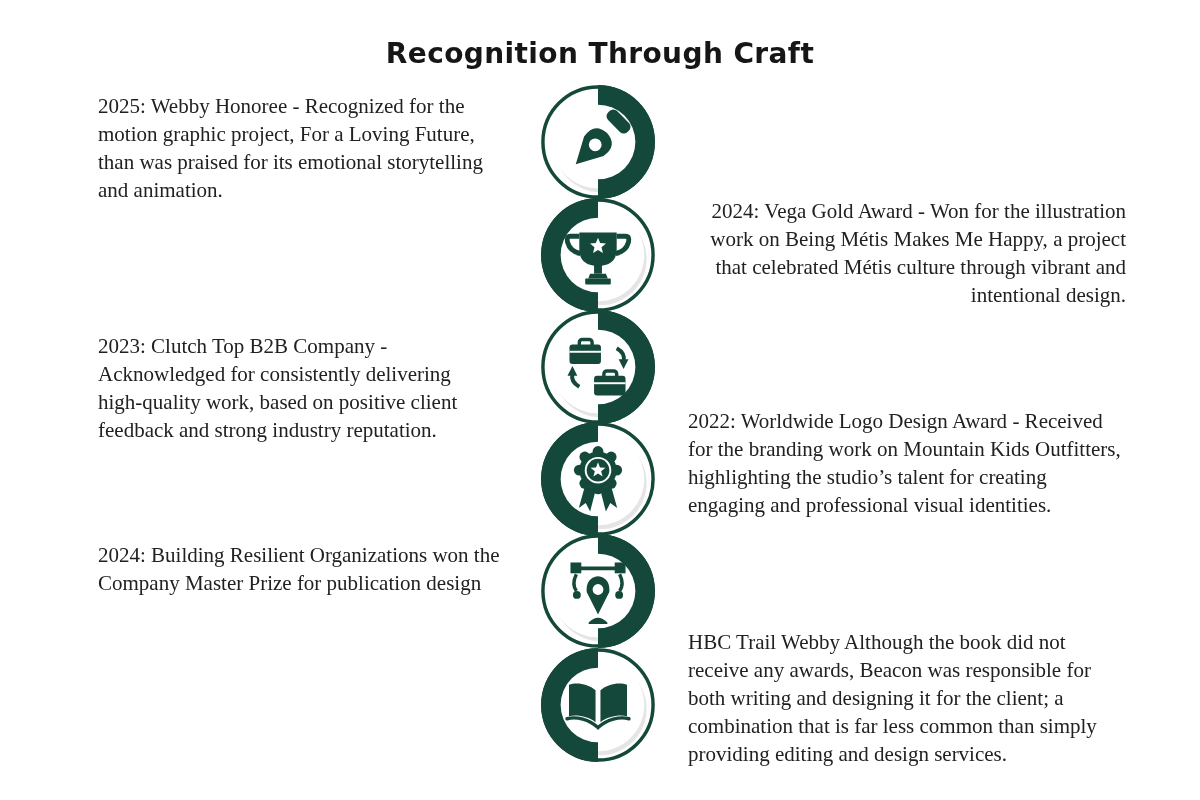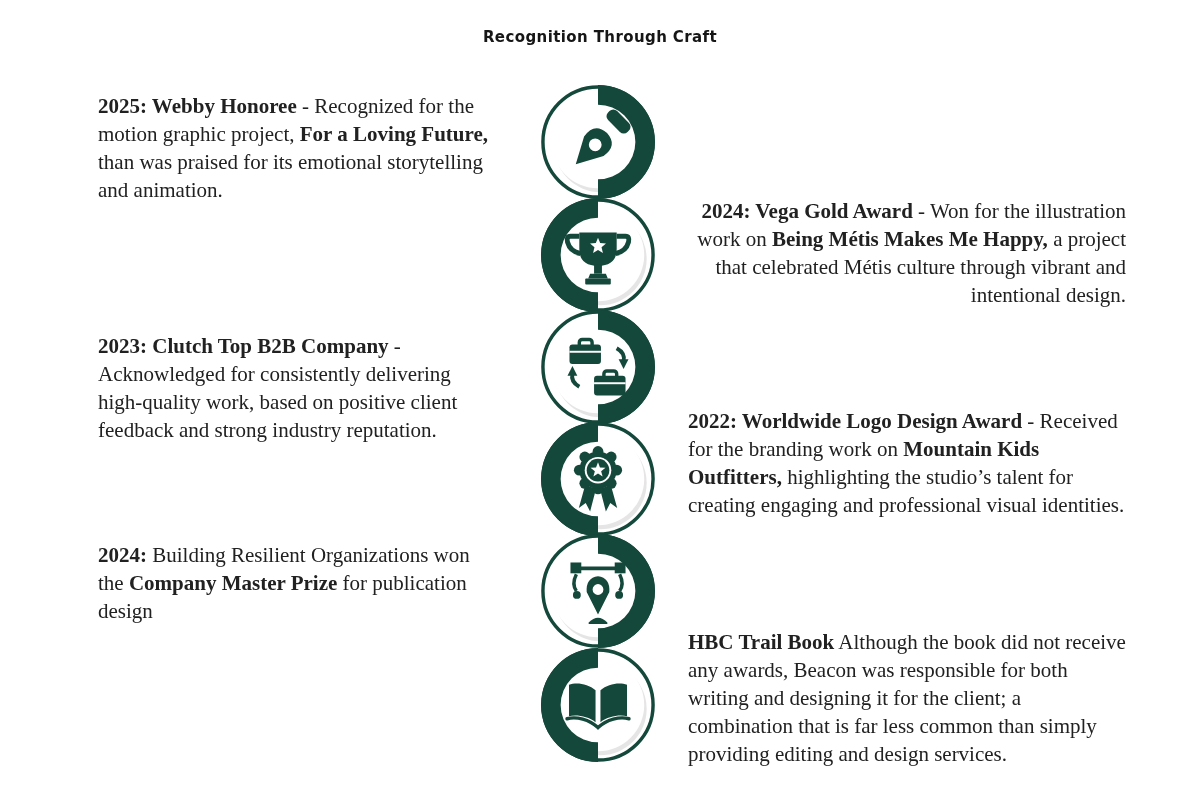--- a/index.html
+++ b/index.html
@@ -6,26 +6,26 @@
   * { box-sizing: border-box; }
   html,body { margin:0; padding:0; }
   body {
     width:1200px; height:800px; position:relative; overflow:hidden;
     background:#ffffff; color:var(--text);
     font-family:"Liberation Serif","DejaVu Serif",serif;
   }
   .title {
     position:absolute; top:18px; left:0; width:1200px; text-align:center;
     font-family:"DejaVu Sans","Liberation Sans",sans-serif;
-    font-weight:700; font-size:15px; letter-spacing:0.4px; color:#161616;
+    font-weight:700; font-size:28px; letter-spacing:0.4px; color:#161616;
   }
   .entry {
     position:absolute; font-size:21px; line-height:28px; color:var(--text);
   }
-  .entry b { font-weight:700; }
+  .entry b { font-weight:400; }
   .timeline { position:absolute; left:0; top:0; width:1200px; height:800px; }
   .node { position:absolute; left:539px; width:118px; height:118px; }
   .node svg { display:block; color:var(--accent); }
   .n1 { top:83px; } .n2 { top:196px; } .n3 { top:308px; }
   .n4 { top:420px; } .n5 { top:532px; } .n6 { top:646px; }
 </style>
 </head>
 <body>
 
 <h1 class="title">Recognition Through Craft</h1>
@@ -33,21 +33,21 @@
 <div class="entry" style="left:98px; top:92px; width:402px;"><b>2025: Webby Honoree</b><span> - Recognized for the motion graphic project, </span><b>For a Loving Future,</b><span> than was praised for its emotional storytelling and animation.</span></div>
 
 <div class="entry" style="left:688px; top:197px; width:438px;text-align:right;"><b>2024: Vega Gold Award</b><span> - Won for the illustration work on </span><b>Being Métis Makes Me Happy,</b><span> a project that celebrated Métis culture through vibrant and intentional design.</span></div>
 
 <div class="entry" style="left:98px; top:332px; width:402px;"><b>2023: Clutch Top B2B Company</b><span> - Acknowledged for consistently delivering high-quality work, based on positive client feedback and strong industry reputation.</span></div>
 
 <div class="entry" style="left:688px; top:407px; width:438px;"><b>2022: Worldwide Logo Design Award</b><span> - Received for the branding work on </span><b>Mountain Kids Outfitters,</b><span> highlighting the studio’s talent for creating engaging and professional visual identities.</span></div>
 
 <div class="entry" style="left:98px; top:541px; width:402px;"><b>2024:</b><span> Building Resilient Organizations won the </span><b>Company Master Prize</b><span> for publication design</span></div>
 
-<div class="entry" style="left:688px; top:628px; width:440px;"><b>HBC Trail Book</b><span> Although the book did not receive any awards,  Beacon was responsible for both writing and designing it for the client; a combination that is far less common than simply providing editing and design services.</span></div>
+<div class="entry" style="left:688px; top:628px; width:440px;"><b>HBC Trail Webby</b><span> Although the book did not receive any awards,  Beacon was responsible for both writing and designing it for the client; a combination that is far less common than simply providing editing and design services.</span></div>
 
 <div class="timeline">
 
   <div class="node n1">
     <svg width="118" height="118" viewBox="0 0 120 120">
       <circle cx="60" cy="60" r="56" fill="#fff" stroke="currentColor" stroke-width="3.5"></circle>
       <circle cx="62.5" cy="64" r="47" fill="rgba(0,0,0,0.10)"></circle>
       <circle cx="60" cy="60" r="47" fill="#fff"></circle>
       <path d="M60 2 A58 58 0 0 1 60 118 L60 98 A38 38 0 0 0 60 22 Z" fill="currentColor"></path>
       <g fill="currentColor" transform="rotate(45 60 60)">

